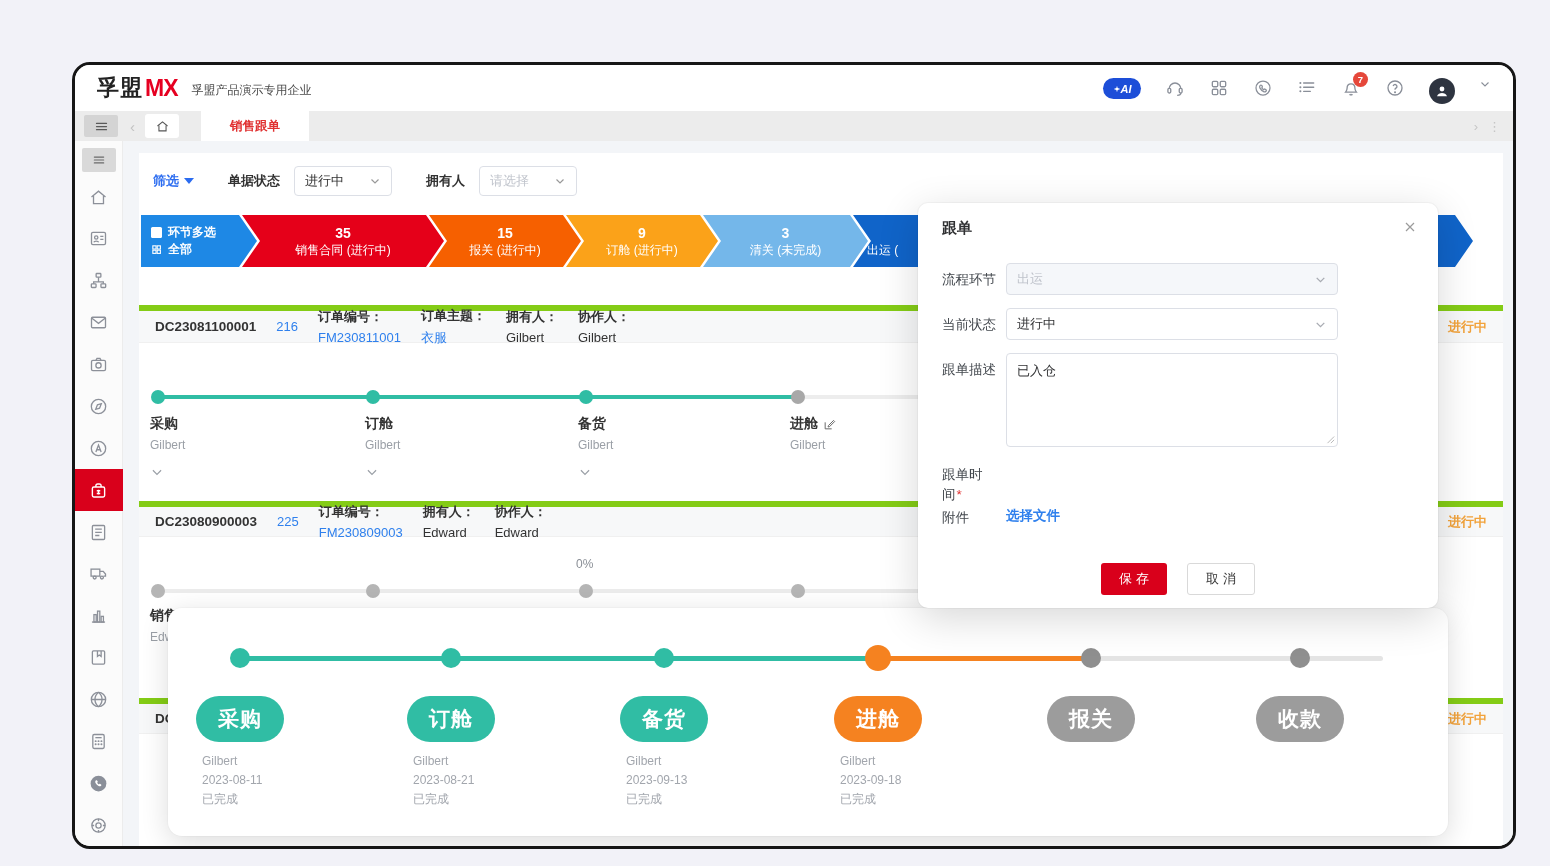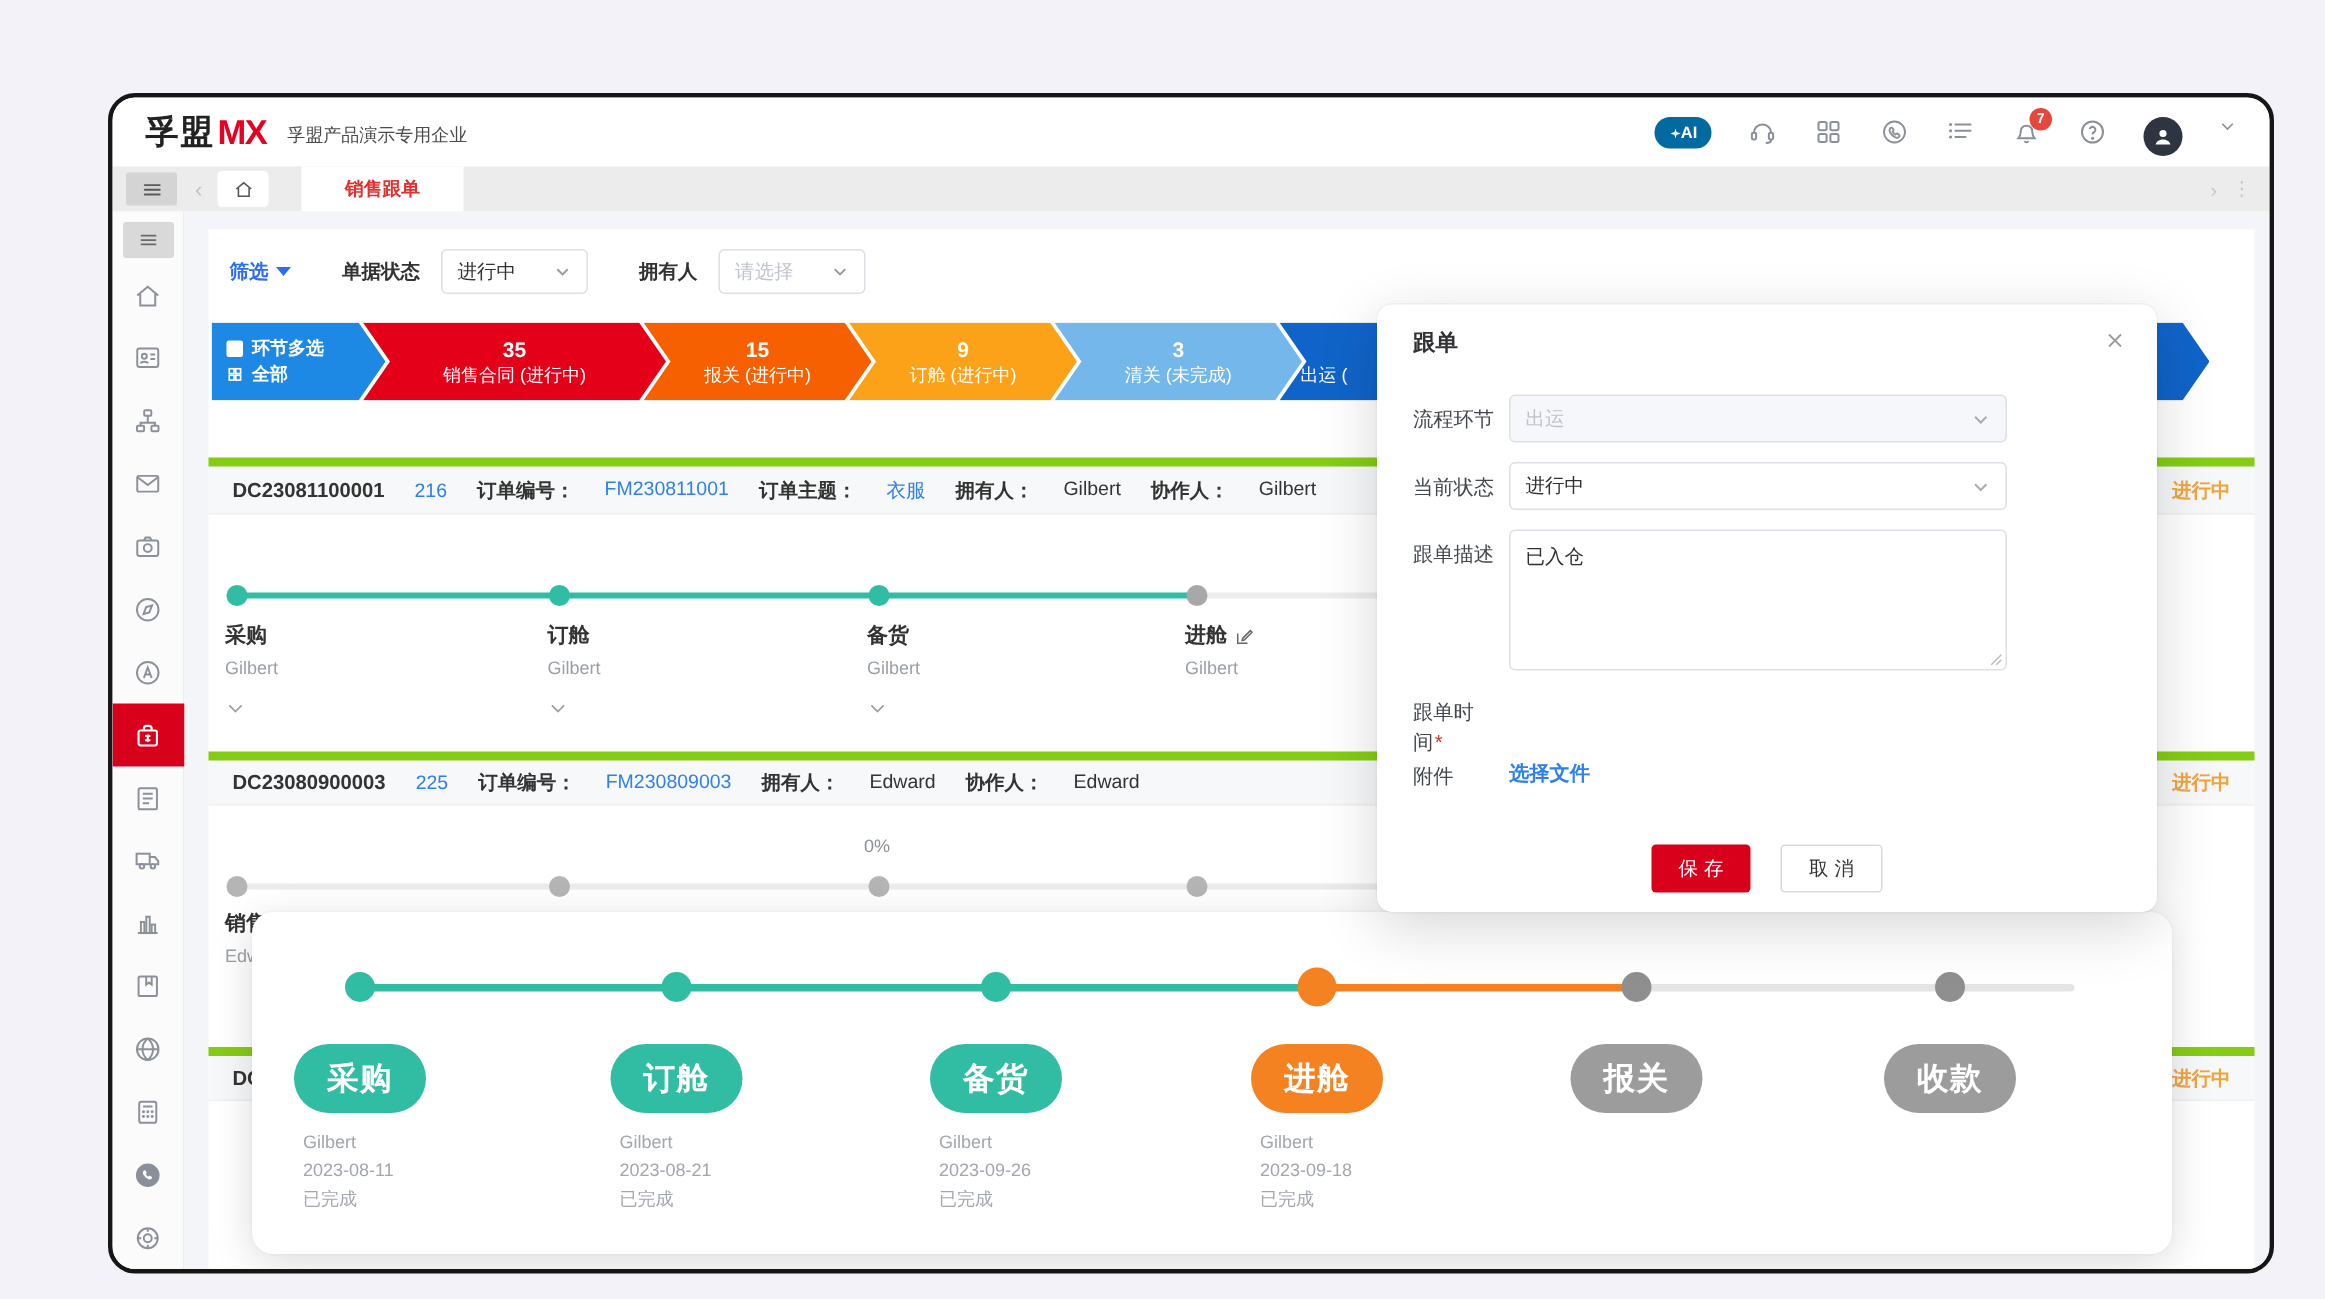--- a/index.html
+++ b/index.html
@@ -7,21 +7,21 @@
   .win { position:absolute; left:72px; top:62px; width:1444px; height:787px; background:#fff; border:3px solid #161616; border-radius:18px; overflow:hidden; }
 
   
   .topbar { position:absolute; left:0; top:0; right:0; height:46px; background:#fff; display:flex; align-items:center; padding:0 22px; }
   .brand { font-size:22px; font-weight:800; color:#222; letter-spacing:1px; }
   .brandmark { font-size:23px; font-weight:800; color:#e60021; margin-left:2px; letter-spacing:-1px; }
   .company { font-size:12px; color:#4a4a4a; margin-left:14px; margin-top:4px; }
   .top-icons { margin-left:auto; display:flex; align-items:center; gap:24px; }
   .tico { width:20px; height:20px; color:#8a8f99; position:relative; cursor:pointer; }
   .tico svg { width:20px; height:20px; display:block; }
-  .ai-pill { background:#0369a1; border-radius:11px; width:38px; height:21px; display:flex; align-items:center; justify-content:center; gap:0; color:#fff; font-size:11px; font-weight:700; }
+  .ai-pill { background:#1d4ed8; border-radius:11px; width:38px; height:21px; display:flex; align-items:center; justify-content:center; gap:0; color:#fff; font-size:11px; font-weight:700; font-style:italic; }
   .badge { position:absolute; top:-6px; right:-7px; min-width:15px; height:15px; border-radius:8px; background:#e5473a; color:#fff; font-size:9.5px; font-weight:700; display:flex; align-items:center; justify-content:center; padding:0 3px; font-style:normal; }
   .avatar { width:26px; height:26px; border-radius:50%; background:#2e3440; display:flex; align-items:center; justify-content:center; }
   .avatar svg { width:16px; height:16px; }
 
   
   .tabbar { position:absolute; left:0; top:46px; right:0; height:30px; background:#ececec; display:flex; align-items:center; }
   .burger { width:34px; height:22px; background:#d4d4d4; border-radius:2px; margin-left:9px; display:flex; align-items:center; justify-content:center; color:#5a5a5a; }
   .backchev { color:#c2c2c2; font-size:15px; margin-left:12px; }
   .homebox { width:34px; height:24px; background:#fff; border-radius:3px; margin-left:10px; display:flex; align-items:center; justify-content:center; color:#555; }
   .tab-active { height:30px; min-width:108px; background:#fff; margin-left:22px; display:flex; align-items:center; justify-content:center; color:#e03131; font-size:12.5px; font-weight:700; }
@@ -60,21 +60,21 @@
   .chkrow { display:flex; align-items:center; gap:6px; font-size:12px; font-weight:600; line-height:17px; }
   .chksq { width:11px; height:11px; background:#fff; border-radius:1.5px; display:inline-block; }
   .gridgl svg { width:11px; height:11px; display:block; }
   .stage.last { align-items:flex-start; padding-left:14px; }
   .stage.last .st-count { margin-left:62px; }
 
   
   .rowhead { position:absolute; left:0; right:0; height:38px; background:#f7f8f9; border-top:6px solid #84cc16; border-bottom:1px solid #f0f0f0; display:flex; align-items:center; padding:0 16px; gap:20px; font-size:13px; color:#333; }
   .code { font-size:13.5px; font-weight:700; color:#333; }
   .bluetxt { color:#2f80ed; }
-  .pair { display:flex; gap:20px; }
+  .pair { display:flex; gap:4px;flex-direction:column; }
   .pair .lab { color:#333; font-weight:600; }
   .status { margin-left:auto; color:#f2a33c; font-size:13px; font-weight:600; }
   .tl-line { position:absolute; height:4px; border-radius:2px; }
   .dot { position:absolute; width:14px; height:14px; border-radius:50%; }
   .stepblk { position:absolute; width:150px; }
   .stepname { font-size:14px; font-weight:700; color:#333; display:flex; align-items:center; gap:5px; }
   .stepname svg { width:13px; height:13px; color:#666; }
   .stepperson { font-size:12px; color:#9a9fa6; margin-top:5px; }
   .stepchev { margin-top:13px; color:#9a9fa6; cursor:pointer; }
   .stepchev svg { width:14px; height:14px; }
@@ -529,21 +529,21 @@
       <div>2023-08-11</div>
       <div>已完成</div>
     </div>
     <div class="p-meta" style="left:245px">
       <div>Gilbert</div>
       <div>2023-08-21</div>
       <div>已完成</div>
     </div>
     <div class="p-meta" style="left:458px">
       <div>Gilbert</div>
-      <div>2023-09-26</div>
+      <div>2023-09-13</div>
       <div>已完成</div>
     </div>
     <div class="p-meta" style="left:672px">
       <div>Gilbert</div>
       <div>2023-09-18</div>
       <div>已完成</div>
     </div>
   </div>
 
   <div class="modal">

